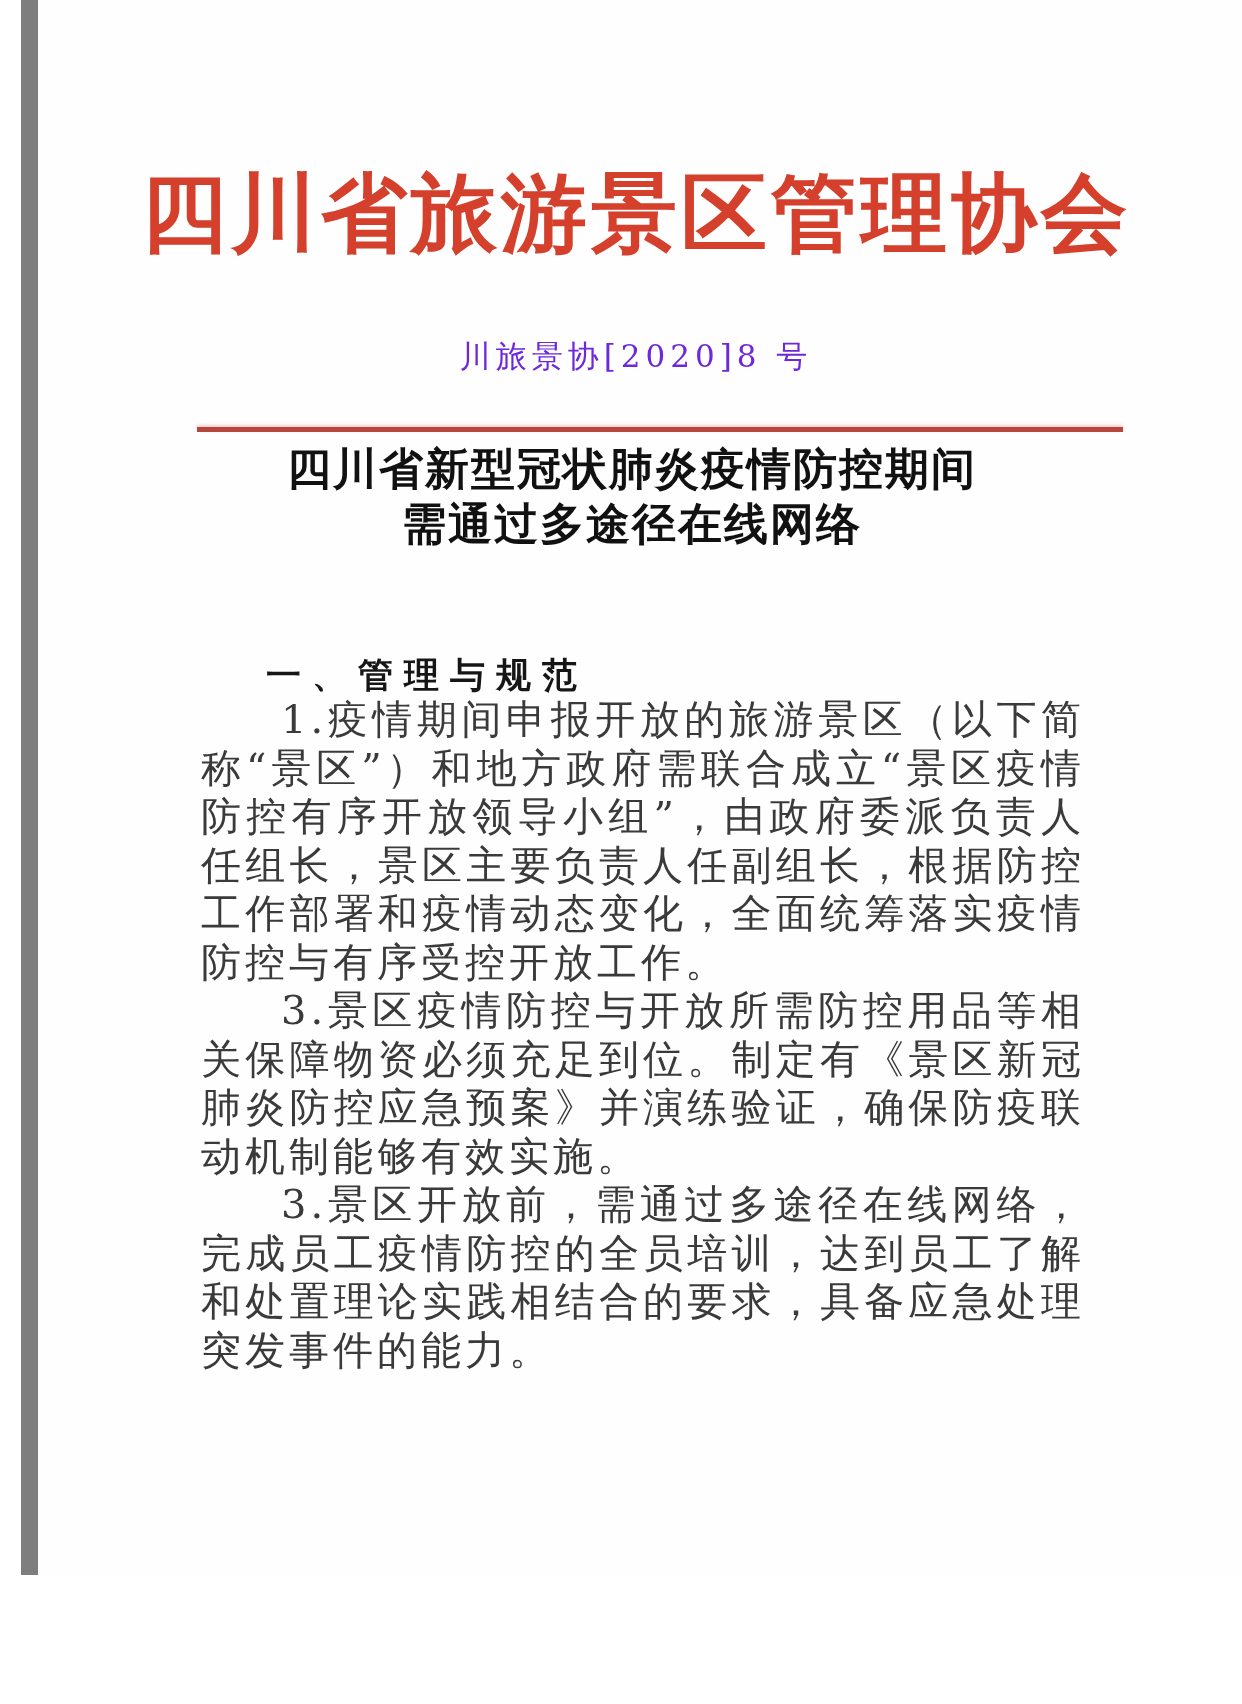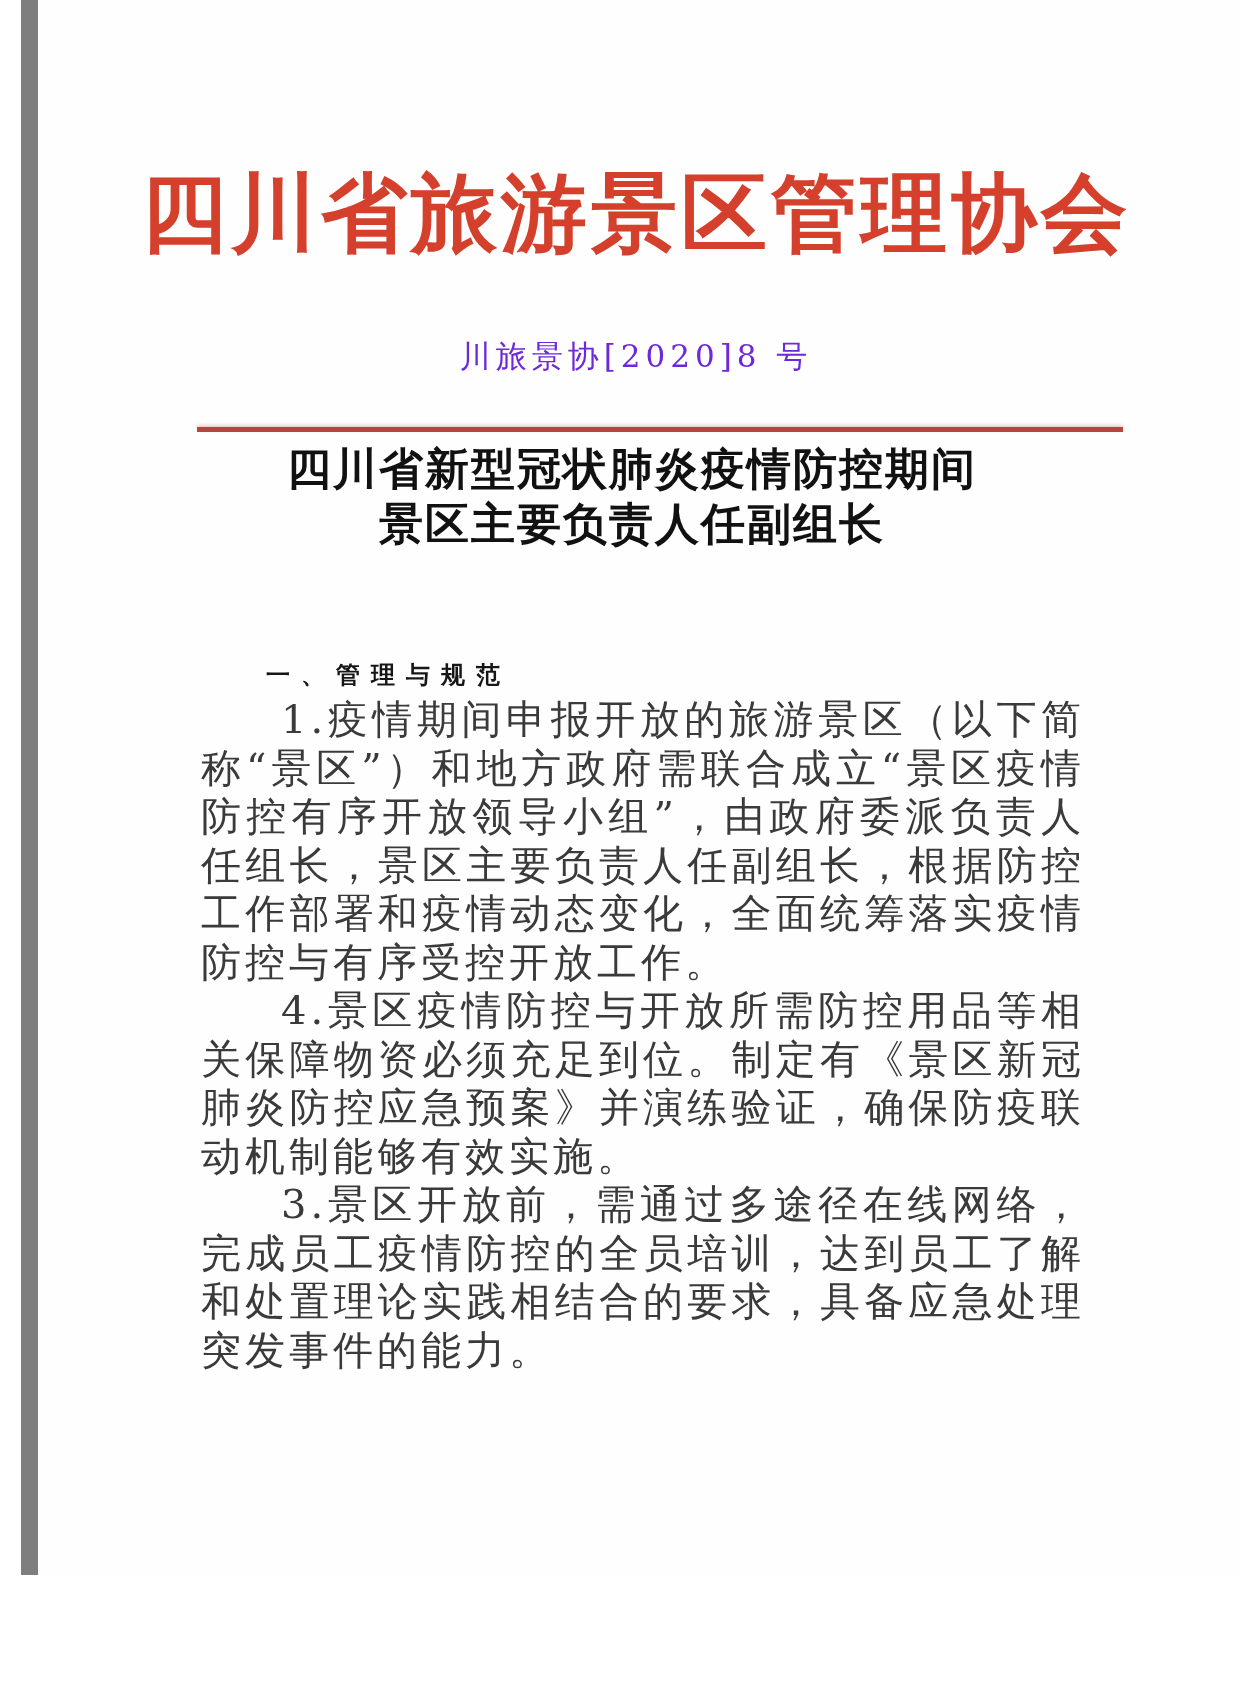--- a/index.html
+++ b/index.html
@@ -71,21 +71,21 @@
     line-height: 55px;
     letter-spacing: 2px;
     color: #111111;
   }
   .section-heading {
     position: absolute;
     top: 653px;
     left: 245px;
     font-family: "DejaVu Sans", sans-serif;
     font-weight: bold;
-    font-size: 24px;
+    font-size: 35px;
     line-height: 44px;
     letter-spacing: 11px;
     color: #161616;
   }
   .body-text {
     position: absolute;
     top: 695px;
     left: 180px;
     width: 884px;
     font-family: "DejaVu Serif", serif;
@@ -123,26 +123,26 @@
   <div class="scan-edge right"></div>
 
   <div class="org-name">四川省旅游景区管理协会</div>
 
   <div class="doc-number">川旅景协[2020]8 号</div>
 
   <div class="red-rule"></div>
 
   <div class="doc-title">
     <div>四川省新型冠状肺炎疫情防控期间</div>
-    <div>景区主要负责人任副组长</div>
+    <div>需通过多途径在线网络</div>
   </div>
 
   <div class="section-heading">一、管理与规范</div>
 
   <div class="body-text">
     <p>1.疫情期间申报开放的旅游景区（以下简称“景区”）和地方政府需联合成立“景区疫情防控有序开放领导小组”，由政府委派负责人任组长，景区主要负责人任副组长，根据防控工作部署和疫情动态变化，全面统筹落实疫情防控与有序受控开放工作。</p>
-    <p>4.景区疫情防控与开放所需防控用品等相关保障物资必须充足到位。制定有《景区新冠肺炎防控应急预案》并演练验证，确保防疫联动机制能够有效实施。</p>
+    <p>3.景区疫情防控与开放所需防控用品等相关保障物资必须充足到位。制定有《景区新冠肺炎防控应急预案》并演练验证，确保防疫联动机制能够有效实施。</p>
     <p>3.景区开放前，需通过多途径在线网络，完成员工疫情防控的全员培训，达到员工了解和处置理论实践相结合的要求，具备应急处理突发事件的能力。</p>
   </div>
 
   <div class="page-footer">第 4 页 共 5 页</div>
 
 </div>
 
 </body></html>

